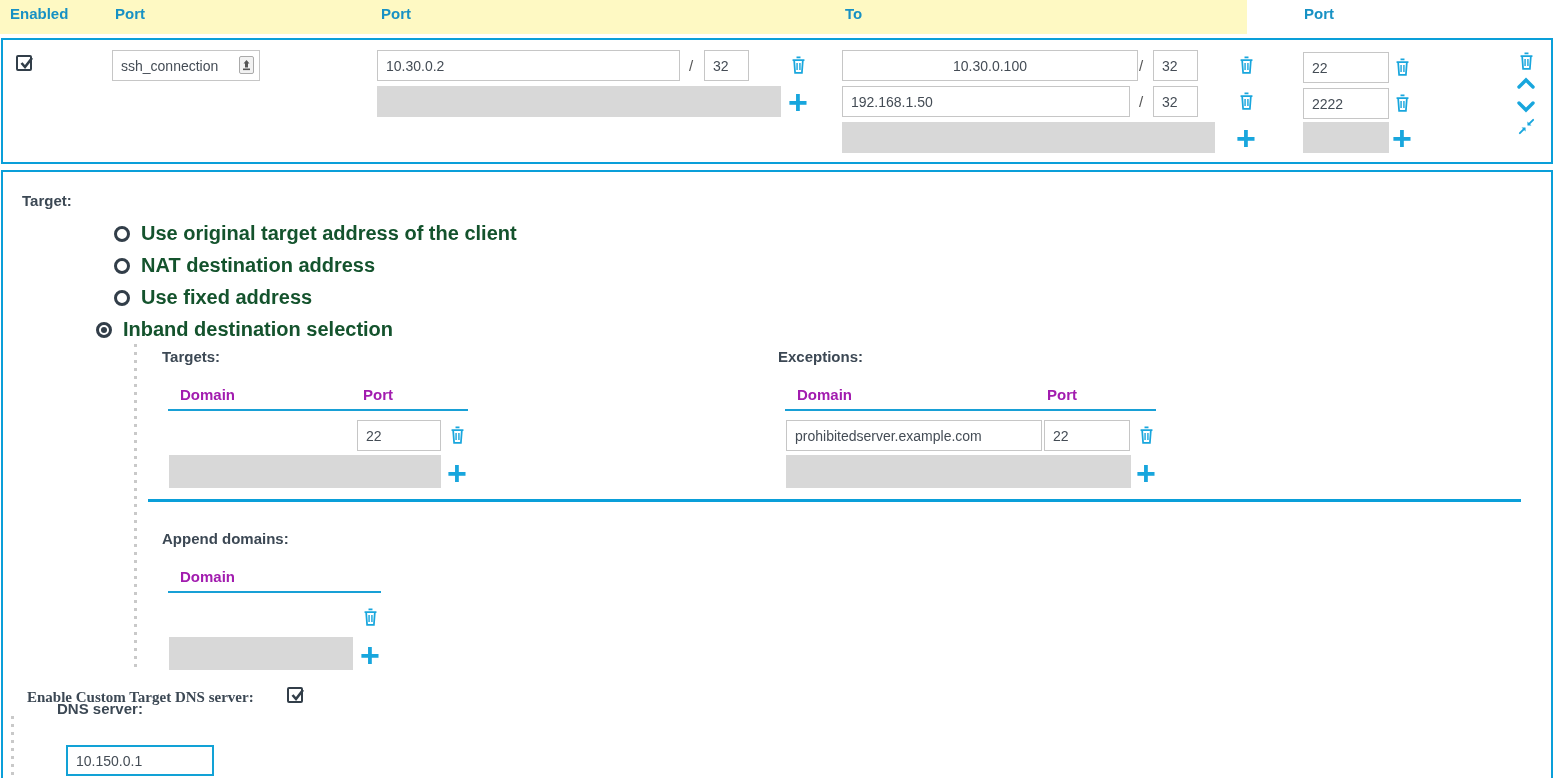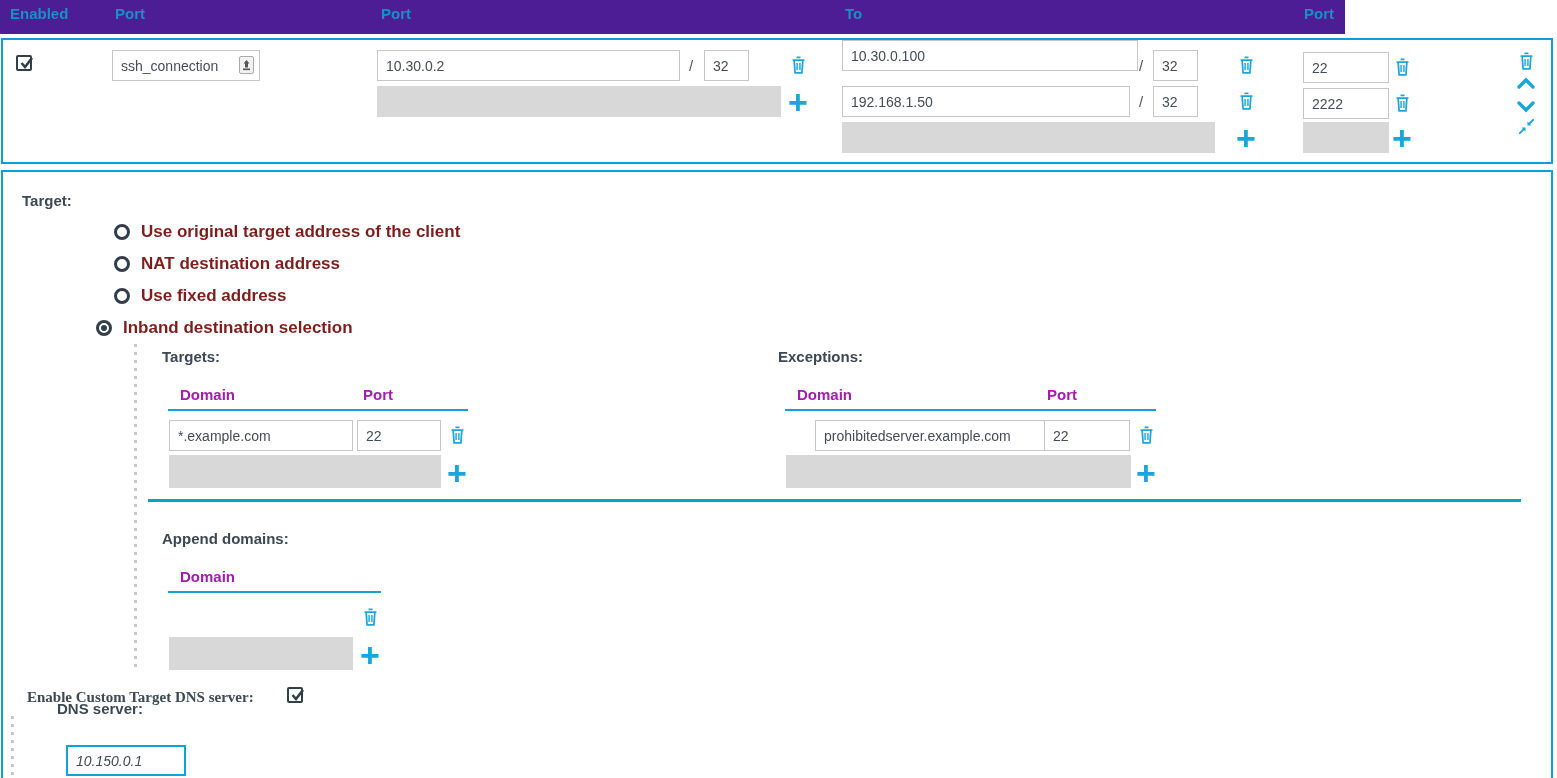--- a/index.html
+++ b/index.html
@@ -1,18 +1,18 @@
 <!DOCTYPE html>
 <html><head>
 <meta charset="utf-8">
 <style>
   * { margin:0; padding:0; box-sizing:border-box; }
   html,body { width:1557px; height:778px; overflow:hidden; background:#fff;
     font-family:"Liberation Sans", sans-serif; }
-  .hdrbar { position:absolute; left:0; top:0; width:1345px; height:34px; background:#4c1d95; }
+  .hdrbar { position:absolute; left:0; top:0; width:1247px; height:34px; background:#fef9c3; }
   .colhdr { position:absolute; top:5px; font-size:15px; font-weight:700; color:#1791c4; }
   .panel { position:absolute; border:2px solid #0a9fd9; background:#fff; }
   .in { position:absolute; height:31px; border:1px solid #c6c6c6; background:#fff;
     font-family:"Liberation Sans", sans-serif; font-size:14px; color:#444c55; padding:0 8px; outline:none; }
   .gray { position:absolute; height:31px; background:#d8d8d8; }
   .slash { position:absolute; font-size:15px; color:#555; }
   .icon-btn { position:absolute; width:20px; height:22px; cursor:pointer; border:none; background:transparent; padding:0; }
   .plus { position:absolute; width:26px; height:30px; color:#18a6dd; font-size:34px; font-weight:700;
     line-height:26px; text-align:center; cursor:pointer; border:none; background:transparent; padding:0;
     font-family:"Liberation Sans", sans-serif; }
@@ -23,21 +23,21 @@
   .dotline { position:absolute; width:3px;
     background:repeating-linear-gradient(to bottom,#c9c9c9 0 3px, transparent 3px 8px); }
   .checkbox { position:absolute; width:16px; height:16px; border:2px solid #323e49; border-radius:2px;
     background:#fff; cursor:pointer; }
   .checkbox svg { position:absolute; left:0px; top:-3px; }
   .radio-row { position:absolute; display:flex; align-items:center; gap:11px; cursor:pointer; }
   .radio { width:16px; height:16px; border:3px solid #323e49; border-radius:50%; background:#fff;
     position:relative; flex:0 0 auto; }
   .radio.sel::after { content:''; position:absolute; left:2px; top:2px; width:6px; height:6px;
     border-radius:50%; background:#323e49; }
-  .radio-lbl { font-size:17px; font-weight:700; color:#7f1d1d; }
+  .radio-lbl { font-size:20px; font-weight:700; color:#14532d; }
   .namebox-icon { position:absolute; right:5px; top:6px; width:15px; height:18px; background:#f2f2f2;
     border:1px solid #aaa; border-radius:2px; }
 </style>
 </head>
 <body>
 
 <div class="hdrbar">
   <span class="colhdr" style="left:10px">Enabled</span>
   <span class="colhdr" style="left:115px">Port</span>
   <span class="colhdr" style="left:381px">Port</span>
@@ -68,21 +68,21 @@
     <svg width="19" height="21" viewBox="0 0 24 26">
         <g stroke="#18a6dd" fill="none" stroke-width="2.2">
       <path d="M9.5 4h5M4.5 7.5h15M6.5 7.5l1.2 16h8.6l1.2-16"></path>
           <path d="M10.2 11v9M13.8 11v9" stroke-width="1.8"></path>
         </g>
       </svg>
   </button>
   <div class="gray" style="left:374px; top:46px; width:404px;"></div>
   <button class="plus" style="left:782px; top:47px;">+</button>
 
-  <input class="in" style="left: 839px; top: 0; width: 296px;" value="10.30.0.100">
+  <input class="in" style="left: 839px; top: 10px; width: 296px; text-align: center;" value="10.30.0.100">
   <span class="slash" style="left:1136px; top:17px;">/</span>
   <input class="in" style="left: 1150px; top: 10px; width: 45px;" value="32">
   <button class="icon-btn" style="left:1233px; top:14px;">
     <svg width="19" height="21" viewBox="0 0 24 26">
         <g stroke="#18a6dd" fill="none" stroke-width="2.2">
       <path d="M9.5 4h5M4.5 7.5h15M6.5 7.5l1.2 16h8.6l1.2-16"></path>
           <path d="M10.2 11v9M13.8 11v9" stroke-width="1.8"></path>
         </g>
       </svg>
   </button>
@@ -172,38 +172,37 @@
     <span class="radio sel"></span>
     <span class="radio-lbl">Inband destination selection</span>
   </div>
 
   <div class="dotline" style="left:131px; top:172px; height:326px;"></div>
 
   <span class="lbl" style="left:159px; top:176px;">Targets:</span>
   <span class="bluehdr" style="left:177px; top:214px;">Domain</span>
   <span class="bluehdr" style="left:360px; top:214px;">Port</span>
   <div class="underline" style="left:165px; top:237px; width:300px;"></div>
-  <input class="in" style="left: 166px; top: 248px; width: 184px;" value="*.example.com">
   <input class="in" style="left: 354px; top: 248px; width: 84px;" value="22">
   <button class="icon-btn" style="left:444px; top:252px;">
     <svg width="19" height="21" viewBox="0 0 24 26">
         <g stroke="#18a6dd" fill="none" stroke-width="2.2">
       <path d="M9.5 4h5M4.5 7.5h15M6.5 7.5l1.2 16h8.6l1.2-16"></path>
           <path d="M10.2 11v9M13.8 11v9" stroke-width="1.8"></path>
         </g>
       </svg>
   </button>
   <div class="gray" style="left:166px; top:283px; width:272px; height:33px;"></div>
   <button class="plus" style="left:441px; top:286px;">+</button>
 
   <span class="lbl" style="left:775px; top:176px;">Exceptions:</span>
   <span class="bluehdr" style="left:794px; top:214px;">Domain</span>
   <span class="bluehdr" style="left:1044px; top:214px;">Port</span>
   <div class="underline" style="left:782px; top:237px; width:371px;"></div>
-  <input class="in" style="left: 783px; top: 248px; width: 256px; margin-left: 29px;" value="prohibitedserver.example.com">
+  <input class="in" style="left: 783px; top: 248px; width: 256px;" value="prohibitedserver.example.com">
   <input class="in" style="left: 1041px; top: 248px; width: 86px;" value="22">
   <button class="icon-btn" style="left:1133px; top:252px;">
     <svg width="19" height="21" viewBox="0 0 24 26">
         <g stroke="#18a6dd" fill="none" stroke-width="2.2">
       <path d="M9.5 4h5M4.5 7.5h15M6.5 7.5l1.2 16h8.6l1.2-16"></path>
           <path d="M10.2 11v9M13.8 11v9" stroke-width="1.8"></path>
         </g>
       </svg>
   </button>
   <div class="gray" style="left:783px; top:283px; width:345px; height:33px;"></div>
@@ -227,14 +226,14 @@
 
   <span class="lbl" style="left:24px; top:517px;font-family:Liberation Serif, serif;">Enable Custom Target DNS server:</span>
   <span class="checkbox" style="left:284px; top:515px;">
     <svg width="18" height="18" viewBox="0 0 18 18">
       <path d="M3.5 9l3.5 4 7-9" stroke="#323e49" stroke-width="2.6" fill="none"></path>
     </svg>
   </span>
 
   <div class="dotline" style="left:8px; top:544px; height:76px;"></div>
   <span class="lbl" style="left:54px; top:528px;">DNS server:</span>
-  <input class="in" style="left: 63px; top: 573px; width: 120px; border: 2px solid rgb(18, 162, 214); font-style: italic;" value="10.150.0.1">
+  <input class="in" style="left: 63px; top: 573px; width: 148px; border: 2px solid rgb(18, 162, 214);" value="10.150.0.1">
 </div>
 
 </body></html>

